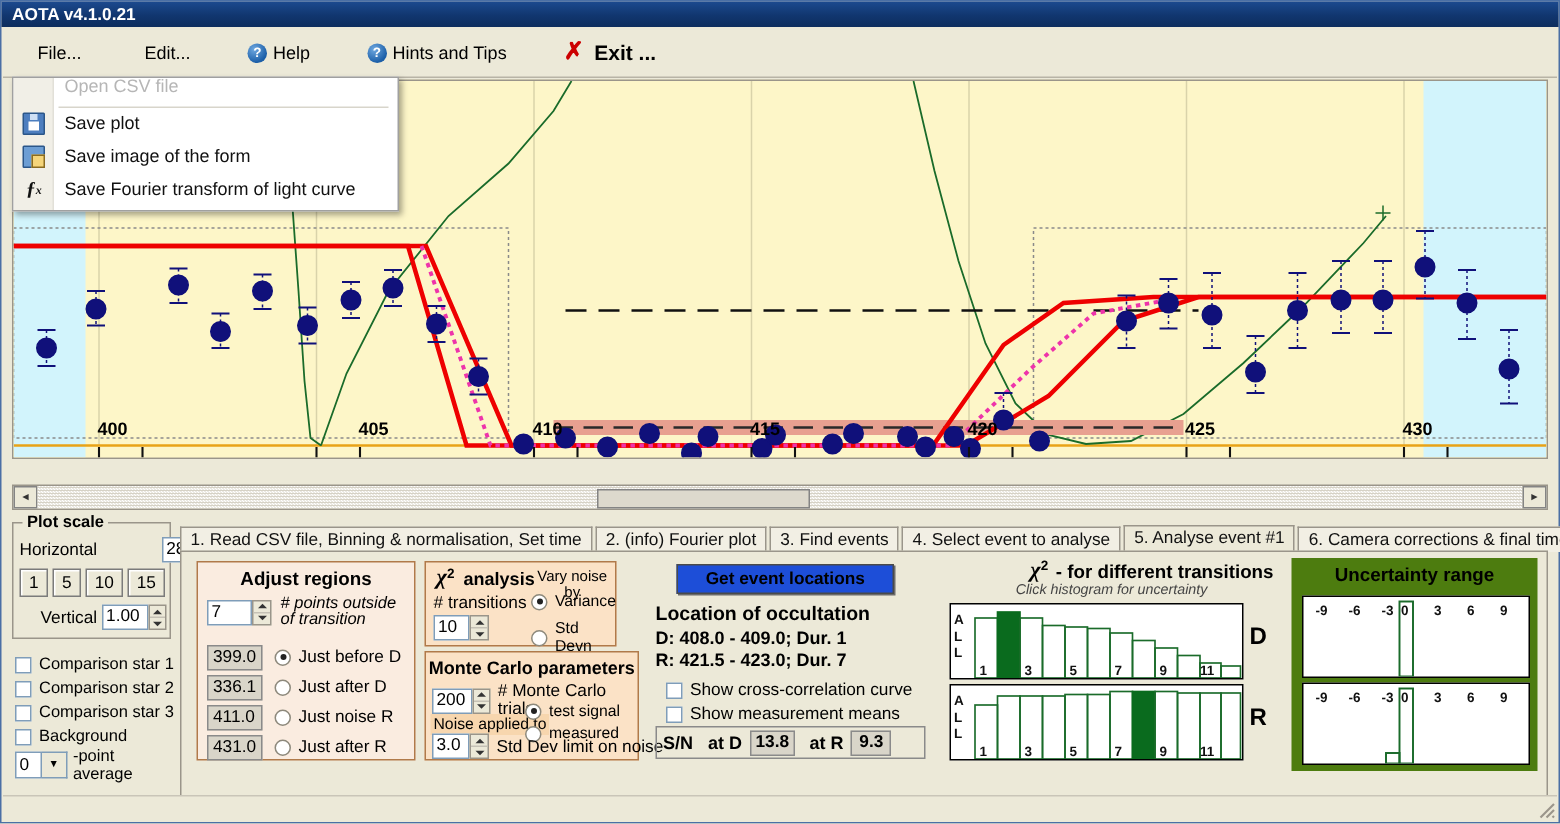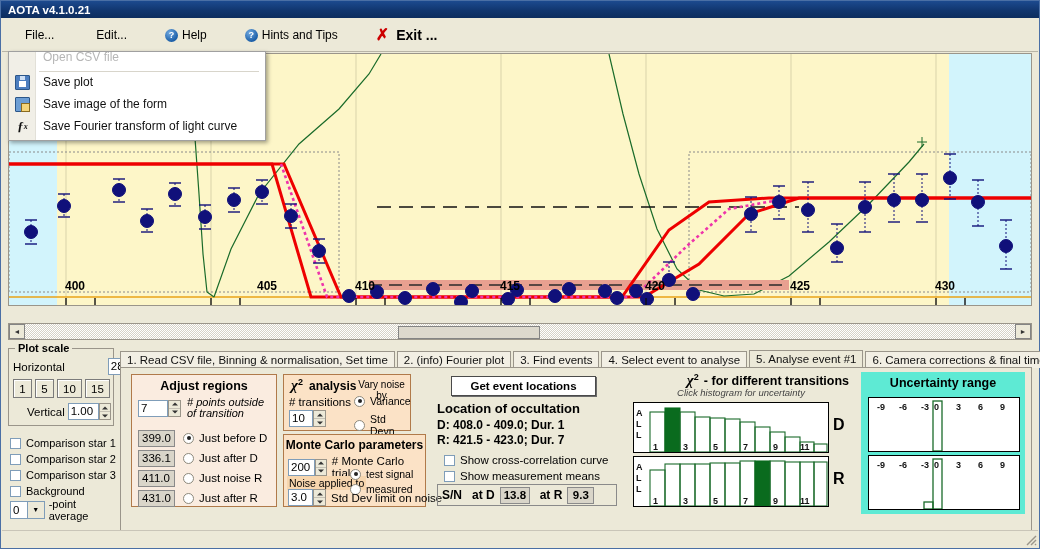--- a/index.html
+++ b/index.html
@@ -125,21 +125,21 @@
 
   .mini-spin{width:13px;height:17px;border:1px solid #9a958a;box-sizing:border-box;background:#ece9d8;
      display:flex;flex-direction:column;}
   .mini-spin i{flex:1;position:relative;}
   .mini-spin i:first-child{border-bottom:1px solid #c5c1b5;}
   .mini-spin i:after{content:"";position:absolute;left:50%;top:50%;transform:translate(-50%,-50%);
      border-left:3px solid transparent;border-right:3px solid transparent;}
   .mini-spin i:first-child:after{border-bottom:3px solid #333;}
   .mini-spin i:last-child:after{border-top:3px solid #333;}
 
-  .bigbtn{background:#ffffff;border:1px solid #4a4a4a;box-sizing:border-box;
+  .bigbtn{background:#1d4ed8;border:1px solid #4a4a4a;box-sizing:border-box;
      font-weight:bold;font-size:11.5px;display:flex;align-items:center;justify-content:center;
      box-shadow:1px 1px 0 #6b6b6b;}
 
   .chi{font-family:"Liberation Serif",serif;font-style:italic;font-weight:bold;font-size:15px;}
   .sup{font-size:9px;vertical-align:super;}
 
   #resize{position:absolute;right:2px;bottom:2px;width:14px;height:14px;}
   #statusbar{position:absolute;left:1px;bottom:1px;width:1036px;height:16px;
      background:#ece9d8;border-top:1px solid #c9c5b8;}
 </style>
@@ -369,21 +369,21 @@
           <path d="M347 244 L347 252 M347 252 L376 252 M376 252 L376 244"></path>
           <path d="M492 244 L492 252 M492 252 L521 252 M521 252 L521 244"></path>
           <path d="M637 244 L637 252 M637 252 L666 252 M666 252 L666 244"></path>
           <path d="M782 244 L782 252 M782 252 L811 252 M811 252 L811 244"></path>
           <path d="M927 244 L927 252 M927 252 L956 252 M956 252 L956 244"></path>
         </g>
       </g>
     </svg>
     <div style="position:absolute;left:0;top:225px;width:1022px;height:26px;pointer-events:none;">
       <span style="position:absolute;left:56px;font:bold 12px 'Liberation Sans',sans-serif;">400</span>
-      <span style="position:absolute;left:205px;font:bold 12px 'Liberation Sans',sans-serif;padding-left:43px;">405</span>
+      <span style="position:absolute;left:187px;font:bold 12px 'Liberation Sans',sans-serif;padding-left:43px;">405</span>
       <span style="position:absolute;left:346px;font:bold 12px 'Liberation Sans',sans-serif;">410</span>
       <span style="position:absolute;left:491px;font:bold 12px 'Liberation Sans',sans-serif;">415</span>
       <span style="position:absolute;left:636px;font:bold 12px 'Liberation Sans',sans-serif;">420</span>
       <span style="position:absolute;left:781px;font:bold 12px 'Liberation Sans',sans-serif;">425</span>
       <span style="position:absolute;left:926px;font:bold 12px 'Liberation Sans',sans-serif;">430</span>
     </div>
   </div>
 
   <div id="dropdown">
     <div class="gutter"></div>
@@ -661,21 +661,21 @@
                 <text x="79" y="47">5</text>
               <text x="109" y="47">7</text>
                 <text x="139" y="47">9</text>
                 <text x="166" y="47">11</text>
             </g>
           </svg>
         </div>
         <div style="position:absolute;left:200px;top:98px;font-weight:bold;font-size:16px">R</div>
       </div>
 
-      <div class="panel pk" style="left:740px;top:4px;width:164px;height:142px;background:#5eead4;border:none">
+      <div class="panel pk" style="left:740px;top:4px;width:164px;height:142px;background:#4d7c0f;border:none">
         <div style="text-align:center;font-weight:bold;font-size:12.5px;margin-top:4px">Uncertainty range</div>
         <div style="position:absolute;left:7px;top:25px;width:152px;height:55px;border:1px solid #000;background:#fff;box-sizing:border-box">
           <svg width="150" height="53" viewBox="0 0 150 53">
             <rect x="64" y="3" width="9" height="50" fill="none" stroke="#1a6b2a" stroke-width="1.3"></rect>
             <g font-family="Liberation Sans,sans-serif" font-size="9" font-weight="bold" fill="#111">
               <text x="8" y="12">-9</text>
                 <text x="30" y="12">-6</text>
                 <text x="52" y="12">-3</text>
               <text x="65" y="12">0</text>
                 <text x="87" y="12">3</text>

